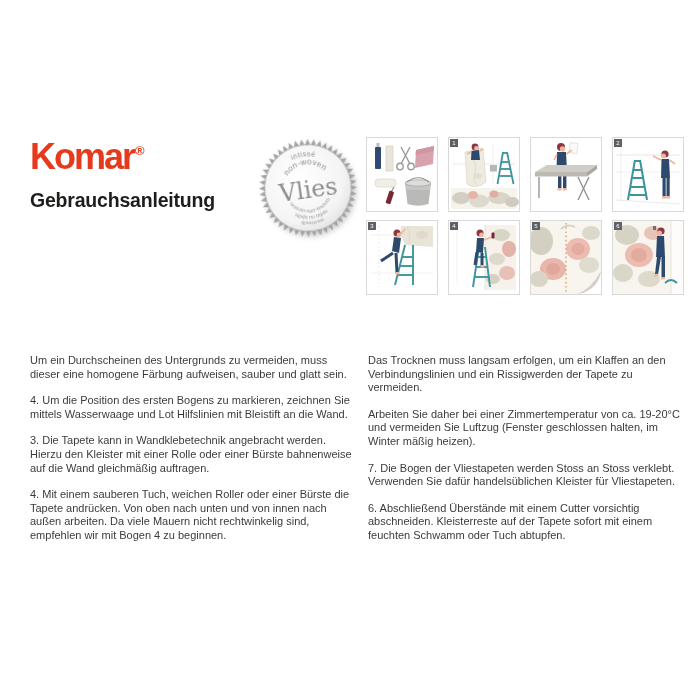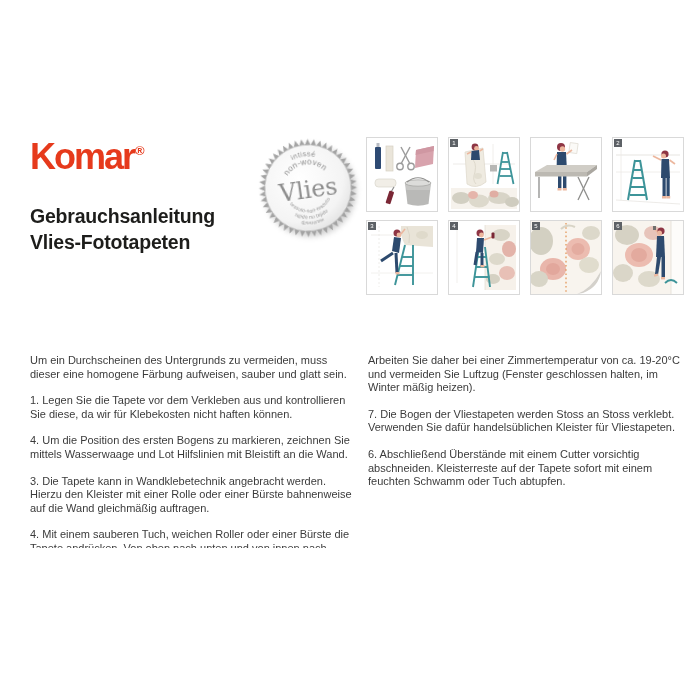--- a/index.html
+++ b/index.html
@@ -5,21 +5,21 @@
   html,body{margin:0;padding:0;background:#fff;}
   .page{position:relative;width:700px;height:548px;background:#ffffff;overflow:hidden;
         font-family:"Liberation Sans",sans-serif;}
 
   
   .logo{position:absolute;left:30px;top:133px;font-weight:bold;font-size:36px;
         letter-spacing:-2px;color:#e63a1c;line-height:36px;}
   .logo sup{font-size:13px;letter-spacing:0;vertical-align:14px;margin-left:1px;}
 
   
-  .title{position:absolute;left:30px;top:203px;font-weight:bold;color:#1d1d1b;
+  .title{position:absolute;left:30px;top:187px;font-weight:bold;color:#1d1d1b;
          font-size:19.5px;line-height:26px;letter-spacing:-0.2px;}
 
   
   .stamp{position:absolute;left:258px;top:138px;width:100px;height:100px;
          transform:rotate(-8deg);filter:drop-shadow(2px 3px 2px rgba(0,0,0,0.18));}
   .stamp svg{width:100%;height:100%;}
 
   
   .gallery{position:absolute;left:366px;top:137px;display:grid;
            grid-template-columns:repeat(4,72px);grid-auto-rows:75px;gap:8px 10px;}
@@ -38,21 +38,20 @@
 </style>
 </head>
 <body>
 
 <div class="page">
 
   <div class="logo"><span>Komar</span><sup>®</sup></div>
 
   <div class="title">
     <div>Gebrauchsanleitung</div>
-    <div>Vlies-Fototapeten</div>
   </div>
 
   <div class="stamp">
     <svg viewBox="0 0 110 110">
       <defs>
         <radialGradient id="stampGrad" cx="42%" cy="38%" r="72%">
           <stop offset="0%" stop-color="#ffffff"></stop>
           <stop offset="70%" stop-color="#f4f4f4"></stop>
           <stop offset="100%" stop-color="#dcdcdc"></stop>
         </radialGradient>
@@ -288,25 +287,25 @@
         <path d="M44,36 L48,36 L45,54 L42,53 Z" fill="#2d4a6e"></path>
         <path d="M48.5,36 L52,36 L52,56 L48.5,56 Z" fill="#2d4a6e"></path>
         <rect x="48" y="56" width="4" height="2.4" fill="#ecb79e"></rect>
         <rect x="41" y="53" width="4" height="2.4" fill="#ecb79e" transform="rotate(-15 43 54)"></rect>
       </svg>
     </div>
   </div>
 
   <div class="col col-left">
     <p>Um ein Durchscheinen des Untergrunds zu vermeiden, muss dieser eine homogene Färbung aufweisen, sauber und glatt sein.</p>
-    <p>1. Legen Sie die Tapete vor dem Verkleben aus und kontrollieren Sie diese, da wir für Klebekosten nicht haften können.</p>
     <p>4. Um die Position des ersten Bogens zu markieren, zeichnen Sie mittels Wasserwaage und Lot Hilfslinien mit Bleistift an die Wand.</p>
     <p>3. Die Tapete kann in Wandklebetechnik angebracht werden. Hierzu den Kleister mit einer Rolle oder einer Bürste bahnenweise auf die Wand  gleichmäßig auftragen.</p>
     <p>4. Mit einem sauberen Tuch, weichen Roller oder einer Bürste die Tapete andrücken. Von oben nach unten und von innen nach außen arbeiten. Da viele Mauern nicht rechtwinkelig sind, empfehlen wir mit Bogen 4 zu beginnen.</p>
   </div>
 
   <div class="col col-right">
+    <p>Das Trocknen muss langsam erfolgen, um ein Klaffen an den Verbindungslinien und ein Rissigwerden der Tapete zu vermeiden.</p>
     <p>Arbeiten Sie daher bei einer Zimmertemperatur von ca. 19-20°C und vermeiden Sie Luftzug (Fenster geschlossen halten, im Winter mäßig heizen).</p>
     <p>7. Die Bogen der Vliestapeten werden Stoss an Stoss verklebt. Verwenden Sie dafür handelsüblichen Kleister für Vliestapeten.</p>
     <p>6. Abschließend Überstände mit einem Cutter vorsichtig abschneiden. Kleisterreste auf der Tapete sofort mit einem feuchten Schwamm oder Tuch abtupfen.</p>
   </div>
 
 </div>
 
 </body></html>

